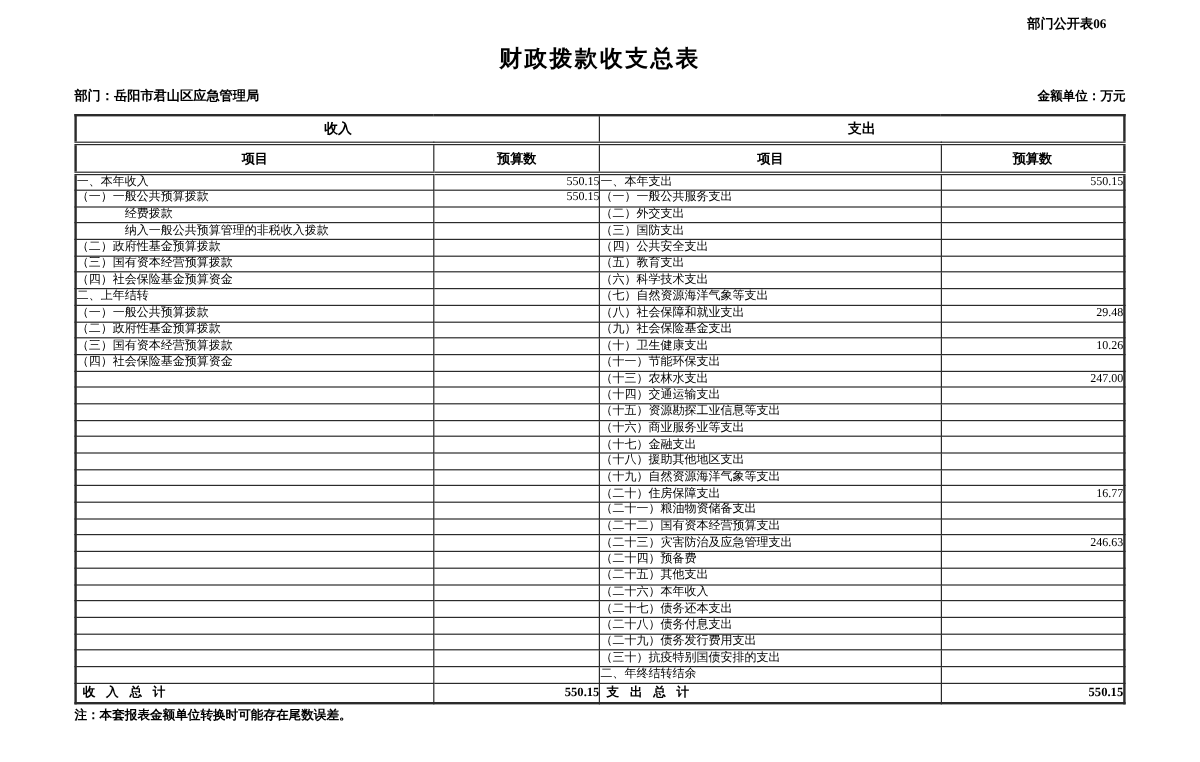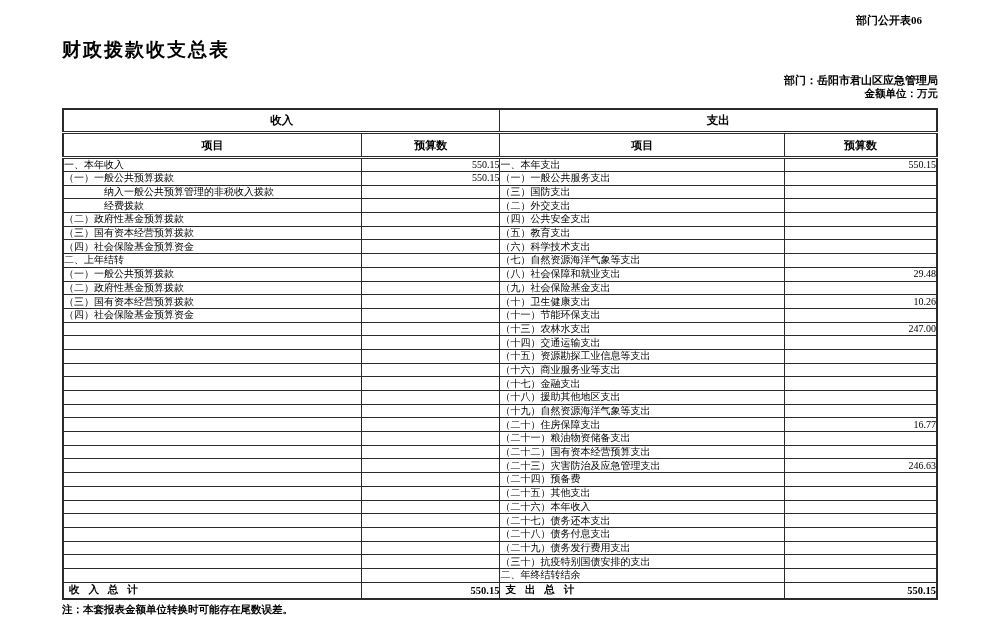--- a/index.html
+++ b/index.html
@@ -22,34 +22,34 @@
   .doc-code {
     text-align: right;
     font-size: 11px;
     font-weight: bold;
     padding-right: 16px;
     height: 13px;
     line-height: 13px;
   }
   .title {
     margin: 12px 0 0 0;
+    text-align: center;
     font-size: 19px;
     font-weight: bold;
     letter-spacing: 2px;
     line-height: 22px;
   }
   .meta-row {
     margin-top: 13px;
     display: flex;
     justify-content: space-between;
     align-items: flex-end;
     font-size: 11px;
     font-weight: bold;
     line-height: 13px;
-    flex-direction: column;
   }
   .meta-row .unit { font-size: 10.5px; }
   table.budget {
     margin-top: 8px;
     width: 876px;
     border-collapse: collapse;
     table-layout: fixed;
     border: 2px solid #2b2b2b;
   }
   table.budget th, table.budget td {
@@ -138,29 +138,29 @@
           <td class="item">一、本年支出</td>
           <td class="val">550.15</td>
         </tr>
         <tr>
           <td class="item">（一）一般公共预算拨款</td>
           <td class="val">550.15</td>
           <td class="item">（一）一般公共服务支出</td>
           <td class="val"></td>
         </tr>
         <tr>
+          <td class="item indent1">经费拨款</td>
+          <td class="val"></td>
+          <td class="item">（二）外交支出</td>
+          <td class="val"></td>
+        </tr>
+        <tr>
           <td class="item indent1">纳入一般公共预算管理的非税收入拨款</td>
           <td class="val"></td>
           <td class="item">（三）国防支出</td>
-          <td class="val"></td>
-        </tr>
-        <tr>
-          <td class="item indent1">经费拨款</td>
-          <td class="val"></td>
-          <td class="item">（二）外交支出</td>
           <td class="val"></td>
         </tr>
         <tr>
           <td class="item">（二）政府性基金预算拨款</td>
           <td class="val"></td>
           <td class="item">（四）公共安全支出</td>
           <td class="val"></td>
         </tr>
         <tr>
           <td class="item">（三）国有资本经营预算拨款</td>

